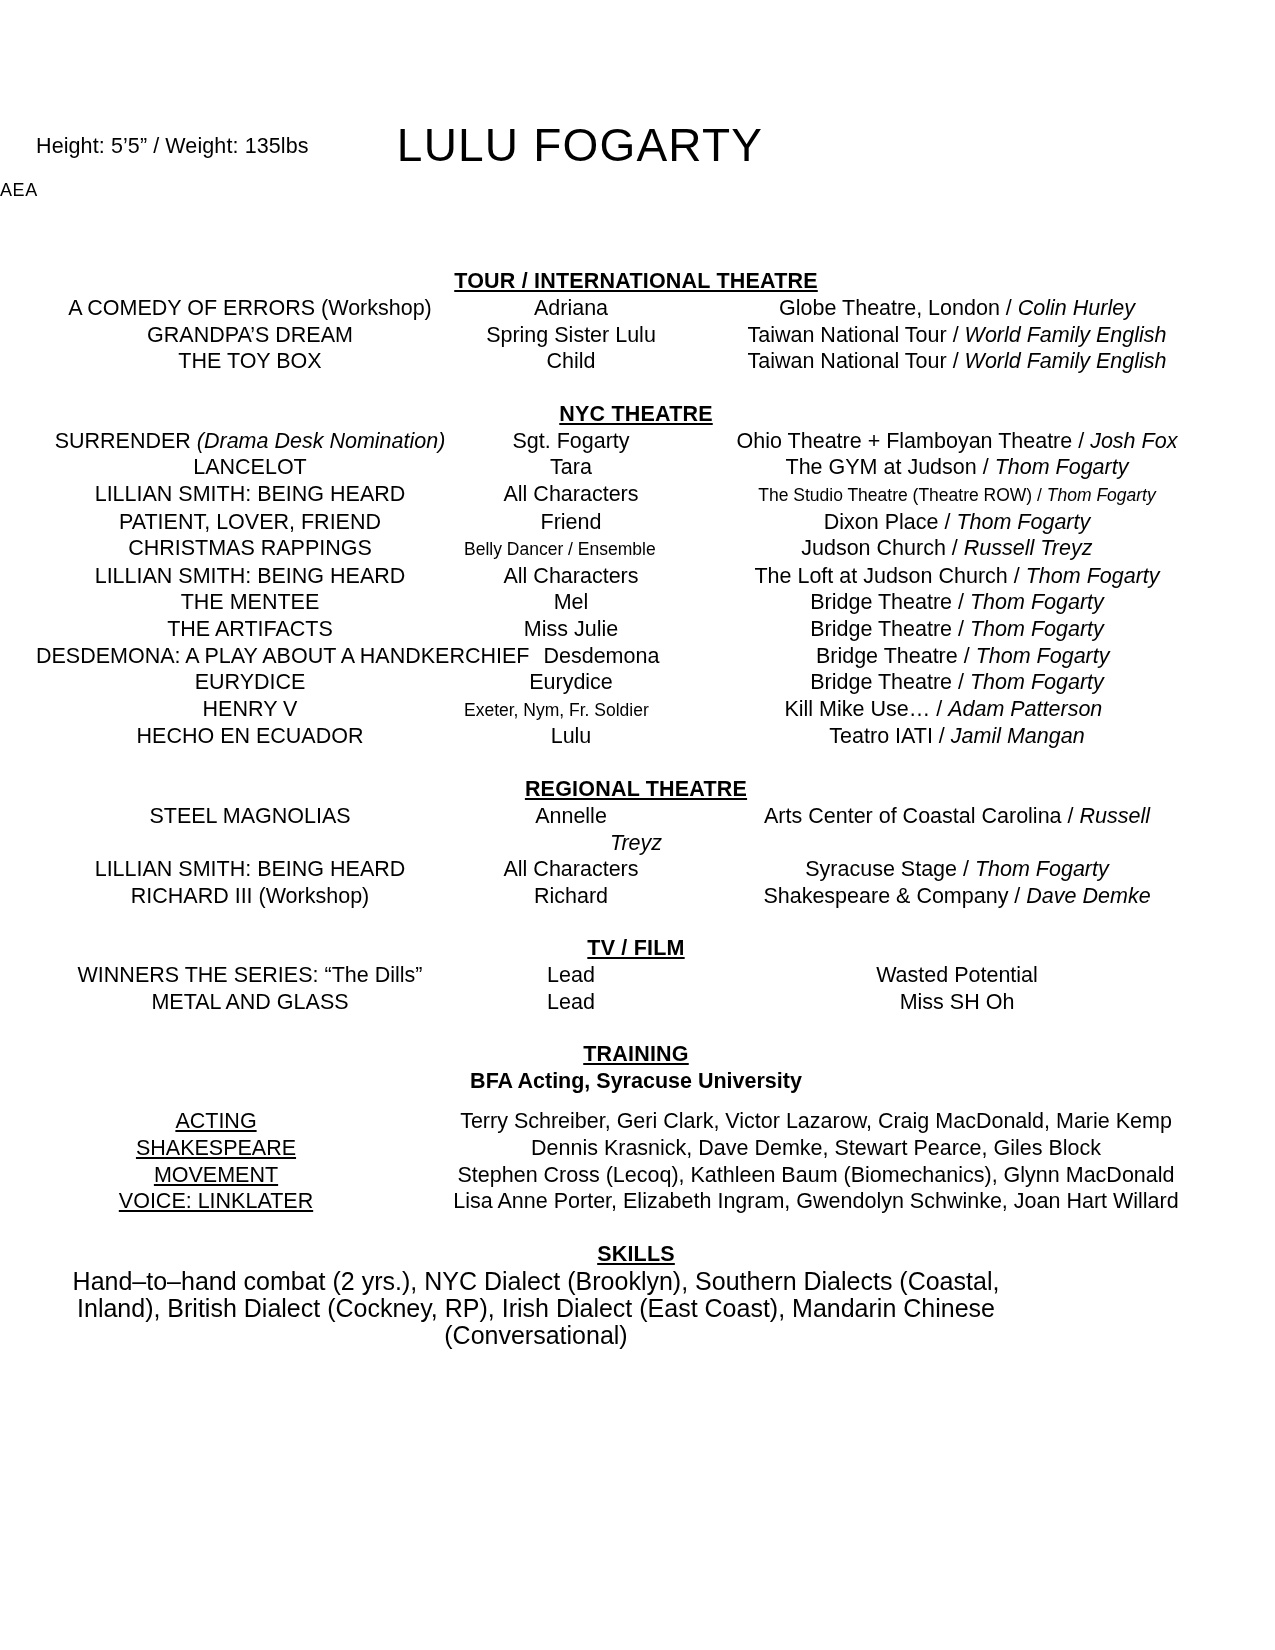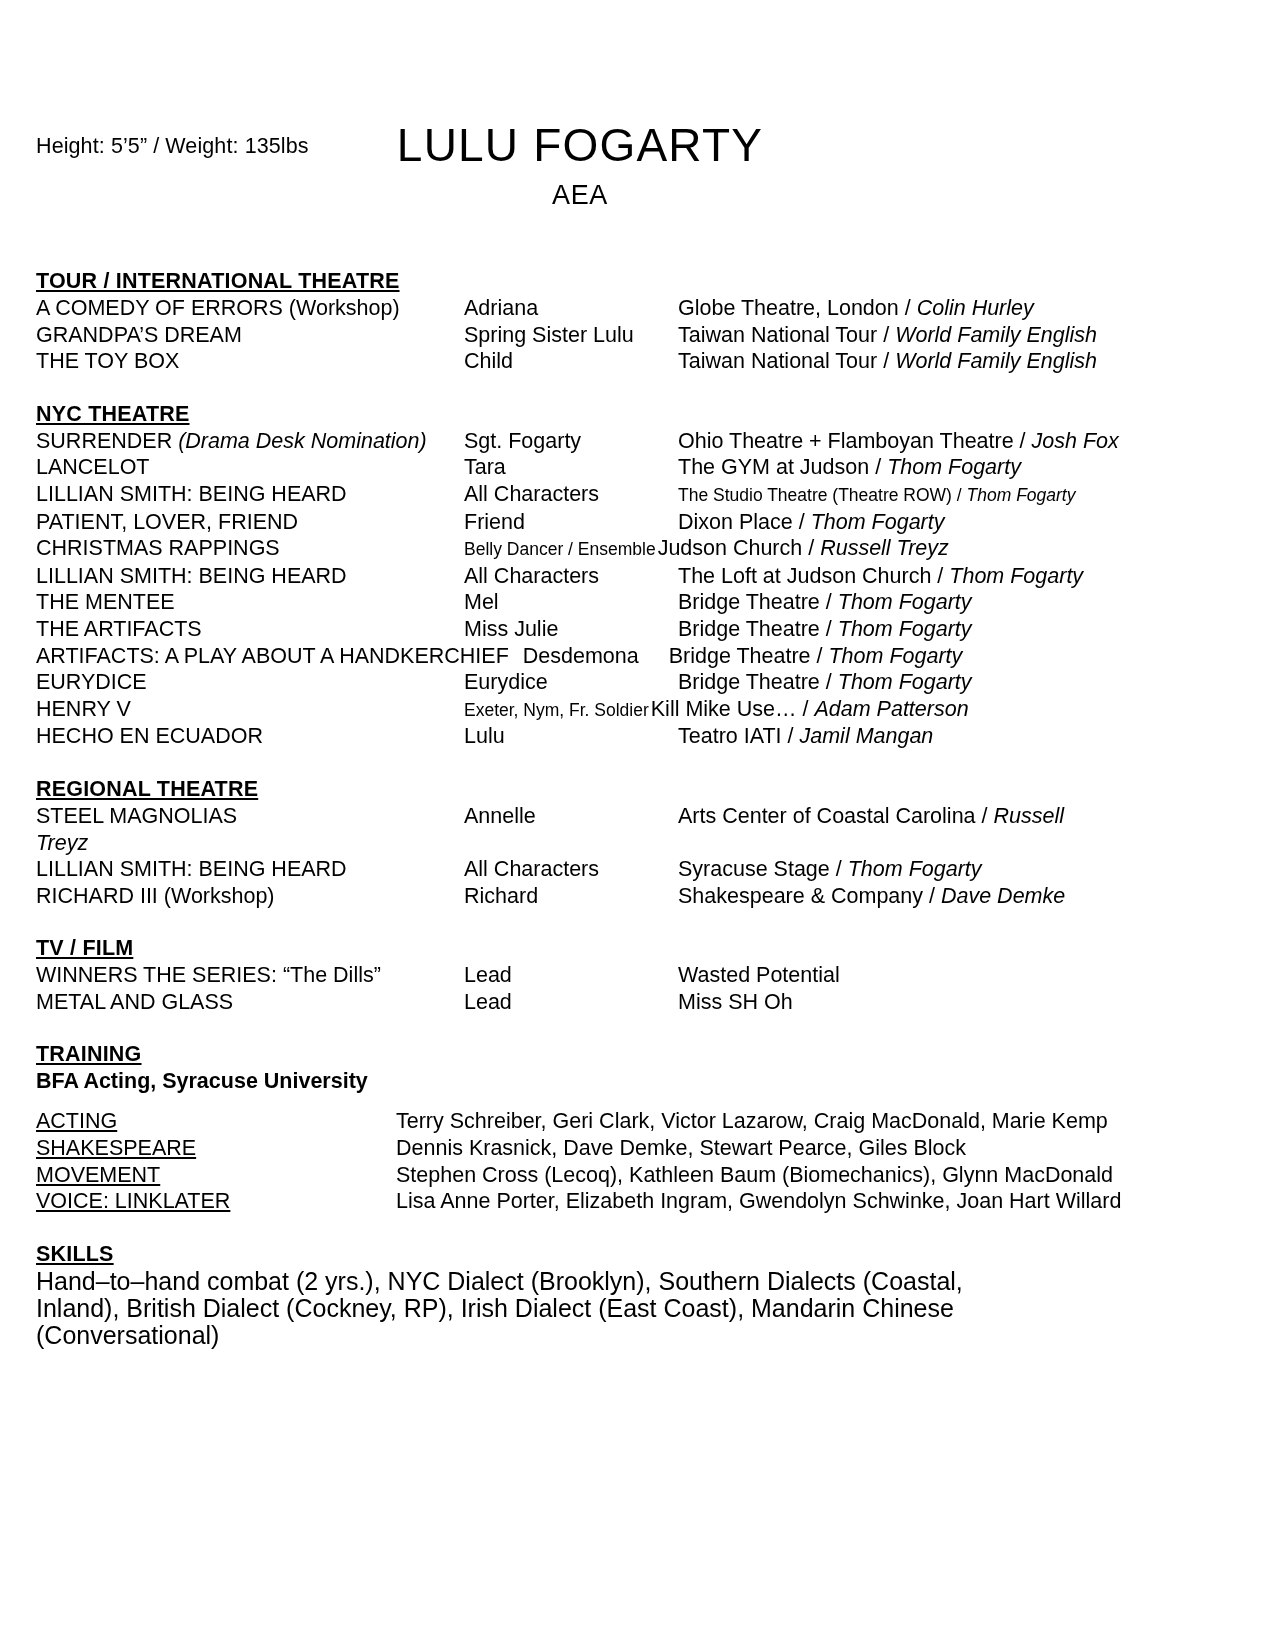--- a/index.html
+++ b/index.html
@@ -47,31 +47,31 @@
     text-align: center;
     font-size: 46px;
     letter-spacing: 1.2px;
     font-weight: 400;
   }
   .union {
     position: absolute;
     left: 0;
     top: 62px;
     width: 1160px;
-    text-align: center;
-    font-size: 27px;
+    font-size: 18px;
     letter-spacing: 0.6px;
   }
 
   
   .content {
     position: absolute;
     left: 36px;
     top: 268px;
     width: 1200px;
+    text-align: center;
   }
 
   .section { margin-bottom: 0; }
   .section-head {
     font-size: 21.5px;
     font-weight: bold;
     text-decoration: underline;
     letter-spacing: 0.2px;
     line-height: 27px;
     margin: 0;
@@ -203,21 +203,21 @@
             <div class="c-title">THE MENTEE</div>
             <div class="c-role">Mel</div>
             <div class="c-venue">Bridge Theatre / <span class="ital">Thom Fogarty</span></div>
           </div>
           <div class="row">
             <div class="c-title">THE ARTIFACTS</div>
             <div class="c-role">Miss Julie</div>
             <div class="c-venue">Bridge Theatre / <span class="ital">Thom Fogarty</span></div>
           </div>
           <div class="row wide">
-            <div class="c-title">ARTIFACTS: A PLAY ABOUT A HANDKERCHIEF</div>
+            <div class="c-title">DESDEMONA: A PLAY ABOUT A HANDKERCHIEF</div>
             <div class="c-role">Desdemona</div>
             <div class="c-venue">Bridge Theatre / <span class="ital">Thom Fogarty</span></div>
           </div>
           <div class="row">
             <div class="c-title">EURYDICE</div>
             <div class="c-role">Eurydice</div>
             <div class="c-venue">Bridge Theatre / <span class="ital">Thom Fogarty</span></div>
           </div>
           <div class="row rolewide">
             <div class="c-title">HENRY V</div>

